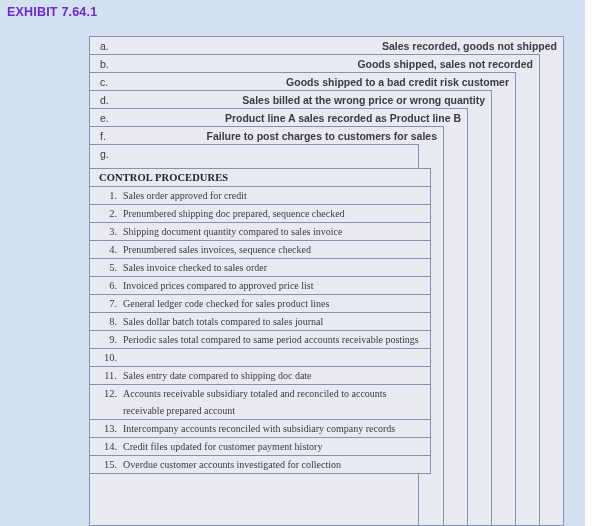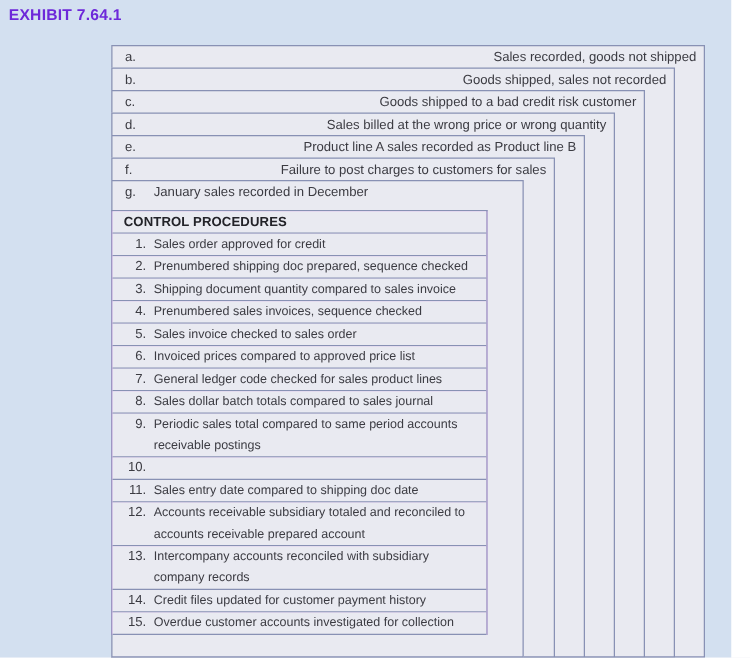--- a/index.html
+++ b/index.html
@@ -52,34 +52,36 @@
     color: #3b3b42;
   }
   .nest-text {
     position: absolute;
     top: 0;
     height: 30px;
     line-height: 18px;
     font-size: 10.5px;
     color: #3b3b42;
     white-space: nowrap;
+    font-weight: bold;
   }
   .nest-text.right { right: 6px; }
   .nest-text.left  { left: 33px; }
 
   
   #cp-table {
     position: absolute;
     left: 89px;
     top: 168px;
-    width: 301px;
+    width: 342px;
     border: 1px solid #8891b4;
     border-bottom: none;
     box-sizing: border-box;
-    background: #f0abfc;
+    background: #000000;
+    font-family: Liberation Serif, serif;
   }
   .cp-header {
     height: 18px;
     line-height: 18px;
     padding-left: 9px;
     font-size: 10.5px;
     font-weight: bold;
     color: #232329;
     border-bottom: 1px solid #8891b4;
     box-sizing: border-box;
@@ -143,21 +145,20 @@
     <span class="nest-text right">Product line A sales recorded as Product line B</span>
   </div>
 
   <div class="nest-box" style="left:89px; top:126px; width:355px; height:400px;">
     <span class="nest-letter">f.</span>
     <span class="nest-text right">Failure to post charges to customers for sales</span>
   </div>
 
   <div class="nest-box" style="left:89px; top:144px; width:330px; height:382px;">
     <span class="nest-letter">g.</span>
-    <span class="nest-text left">January sales recorded in December</span>
   </div>
 
   <div id="cp-table">
     <div class="cp-header">CONTROL PROCEDURES</div>
 
     <div class="cp-row">
       <div class="cp-num">1.</div>
       <div class="cp-text">Sales order approved for credit</div>
     </div>
     <div class="cp-row">

